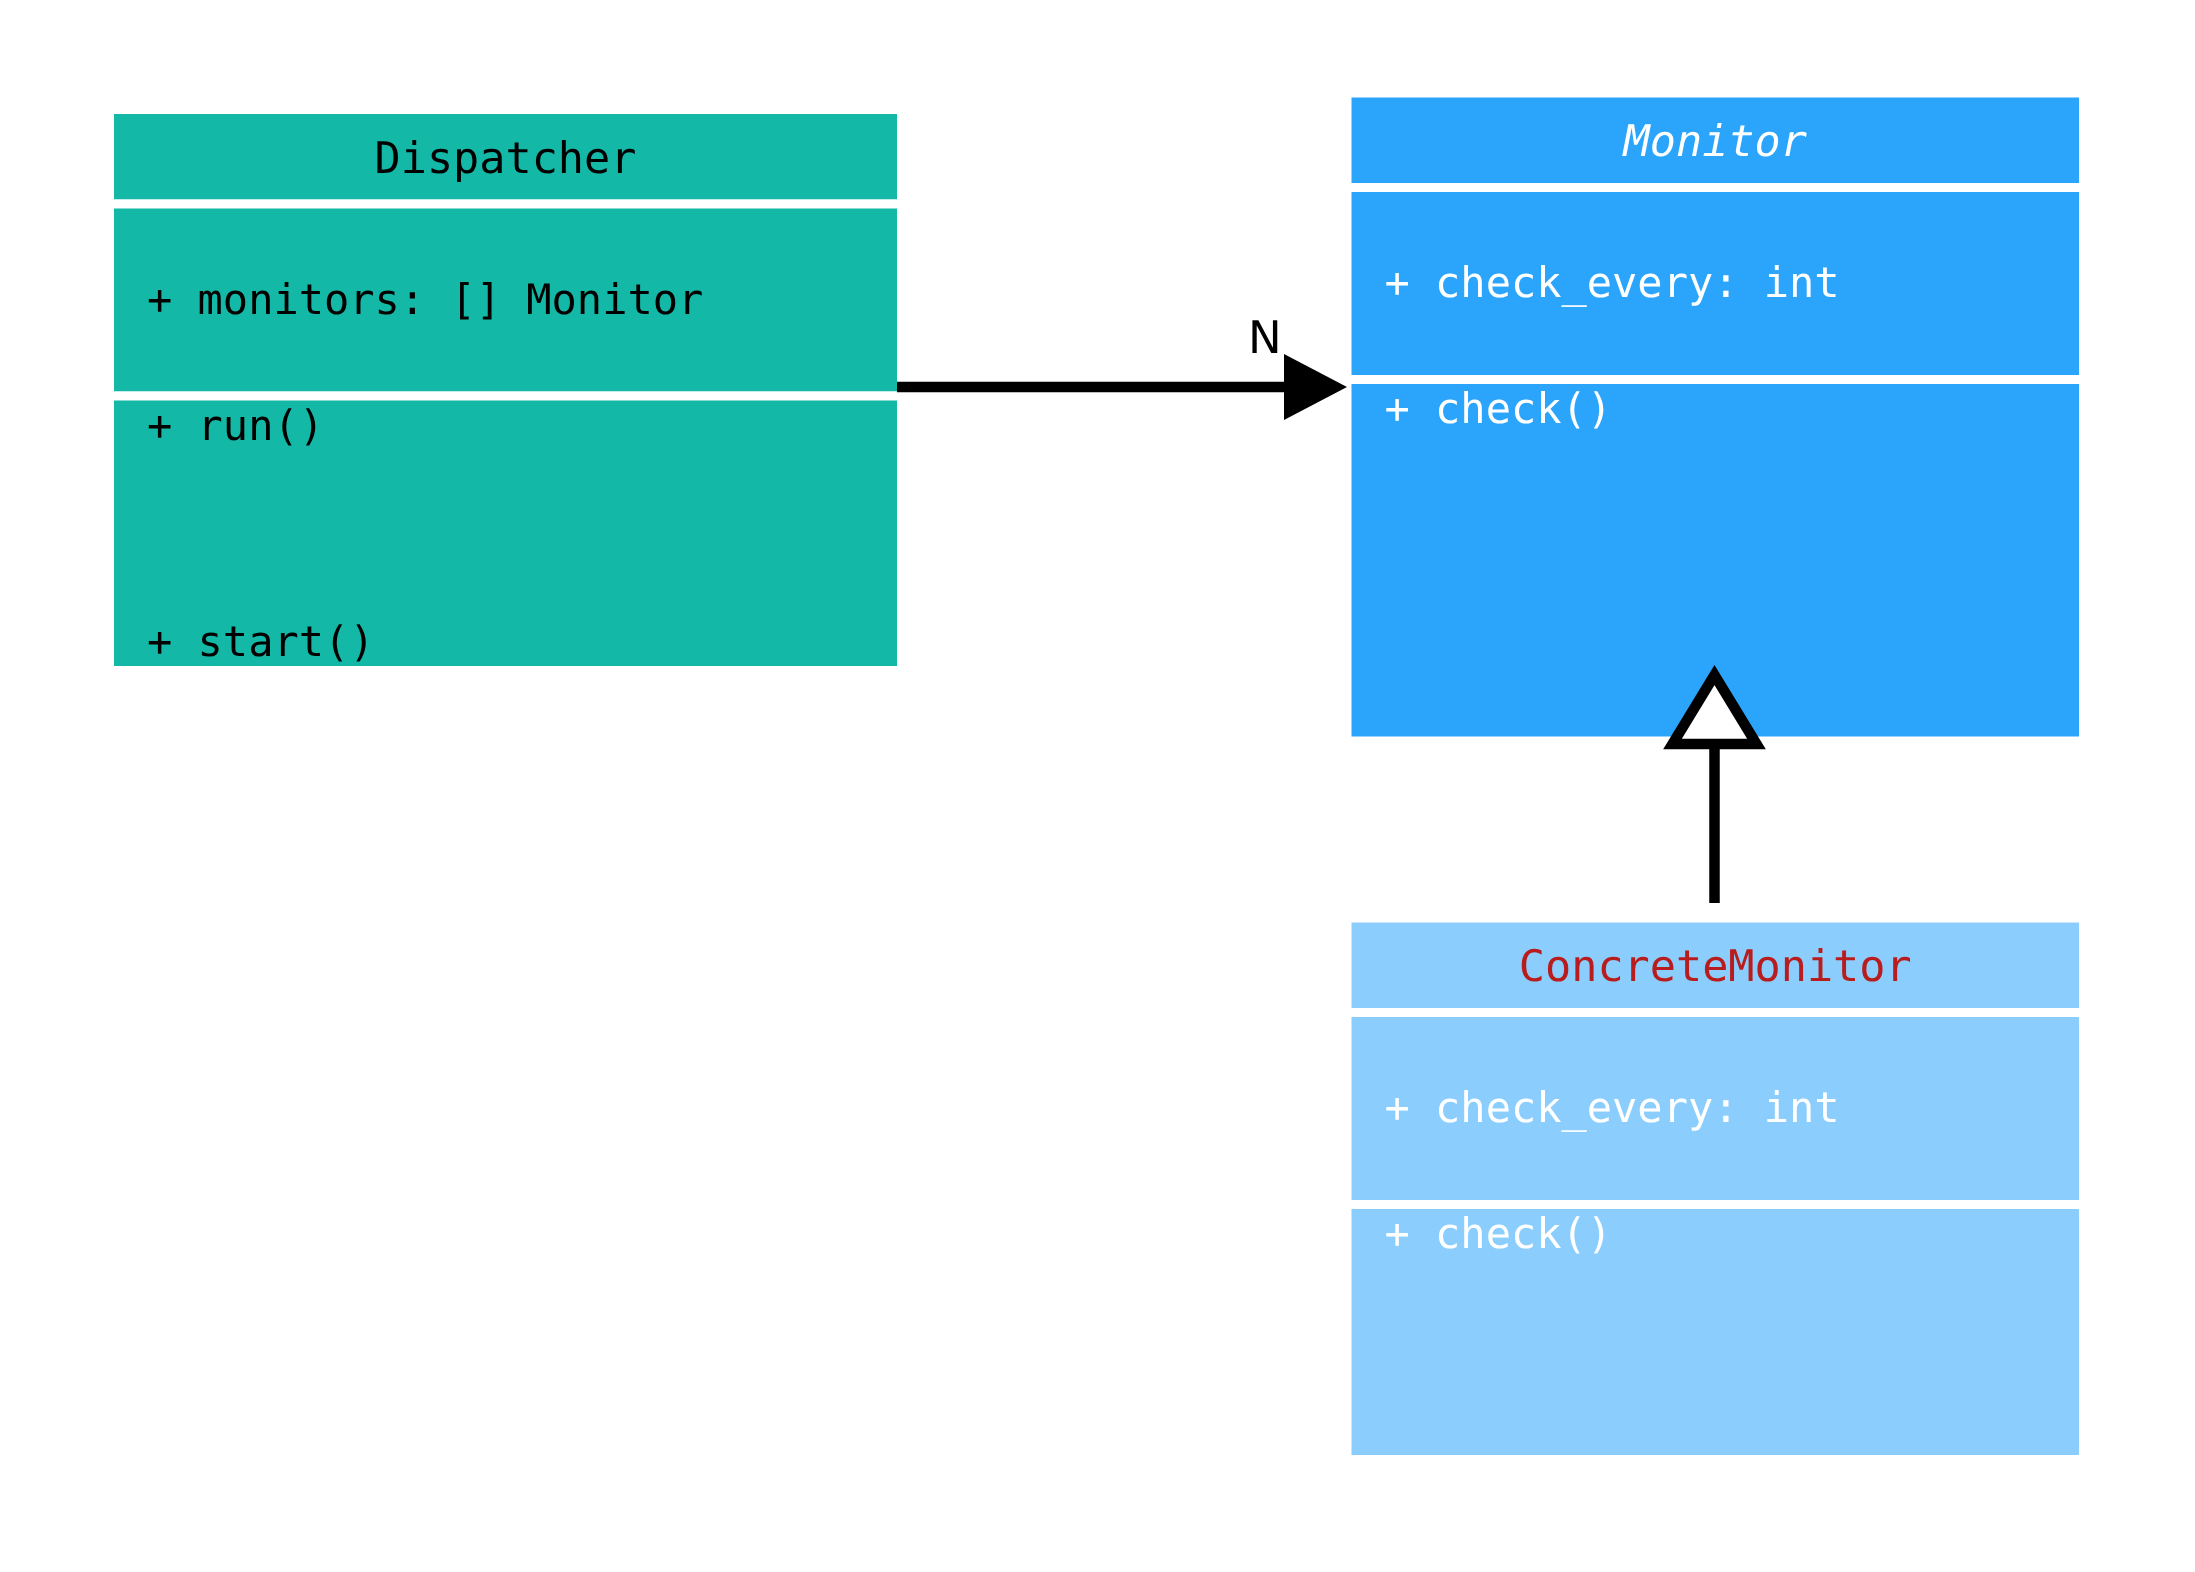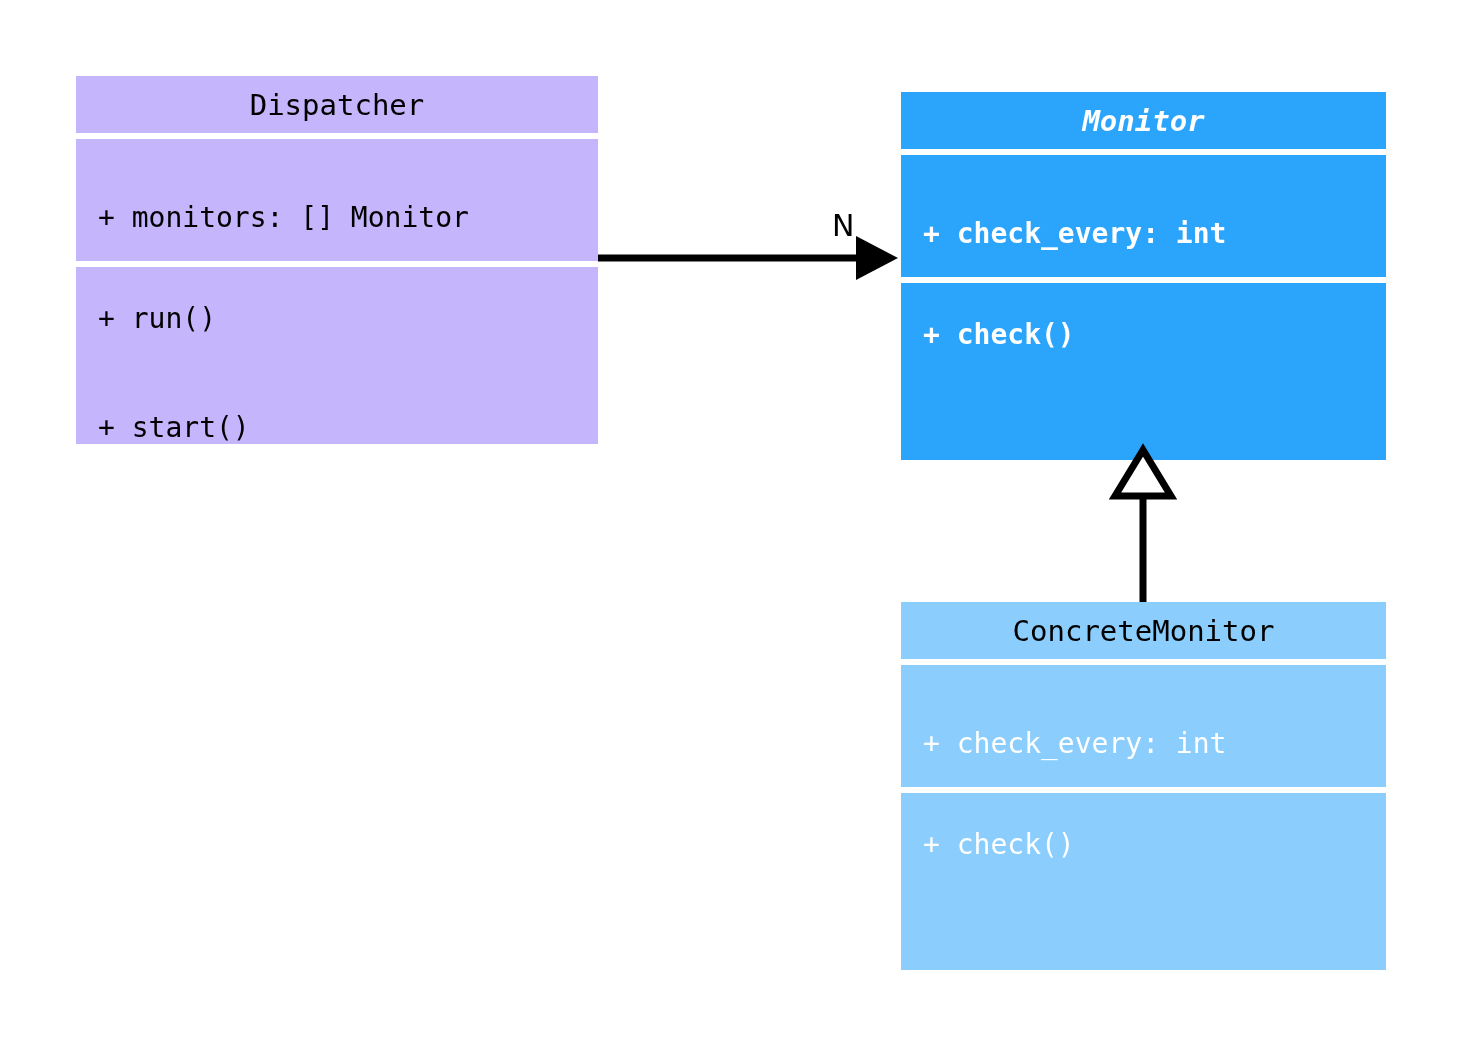--- a/index.html
+++ b/index.html
@@ -45,44 +45,43 @@
     display: flex;
     flex-direction: column;
     justify-content: center;
     padding-left: 22px;
     font-size: 28px;
     line-height: 1.18;
     white-space: pre;
   }
   .uml-body .line {
     white-space: pre;
-    margin-top: 35px;
   }
   .sep {
     height: 6px;
     background: #ffffff;
     flex: 0 0 auto;
   }
 
   
   .box-dispatcher { left: 76px; top: 76px; width: 522px; height: 368px; }
-  .box-dispatcher .uml-section { background: #c4b5fd; }
+  .box-dispatcher .uml-section { background: #14b8a6; }
   .box-dispatcher .uml-title { color: #000000; font-style: normal; }
   .box-dispatcher .uml-body  { color: #000000; }
 
   
-  .box-monitor { left: 901px; top: 92px; width: 485px; height: 368px; font-weight: bold; }
+  .box-monitor { left: 901px; top: 65px; width: 485px; height: 426px; }
   .box-monitor .uml-section { background: #2ba4fc; }
   .box-monitor .uml-title { color: #ffffff; font-style: italic; }
   .box-monitor .uml-body  { color: #ffffff; }
 
   
   .box-concrete { left: 901px; top: 602px; width: 485px; height: 368px; }
   .box-concrete .uml-section { background: #8bcefd; }
-  .box-concrete .uml-title { color: #000000; font-style: normal; }
+  .box-concrete .uml-title { color: #b91c1c; font-style: normal; margin-top: 13px; }
   .box-concrete .uml-body  { color: #ffffff; }
 
   
   .sec-title { flex: 0 0 57px; }
   .sec-attrs { flex: 0 0 122px; }
   .sec-ops   { flex: 1 1 auto; justify-content: space-between; }
 
   
   .edge-layer {
     position: absolute;

